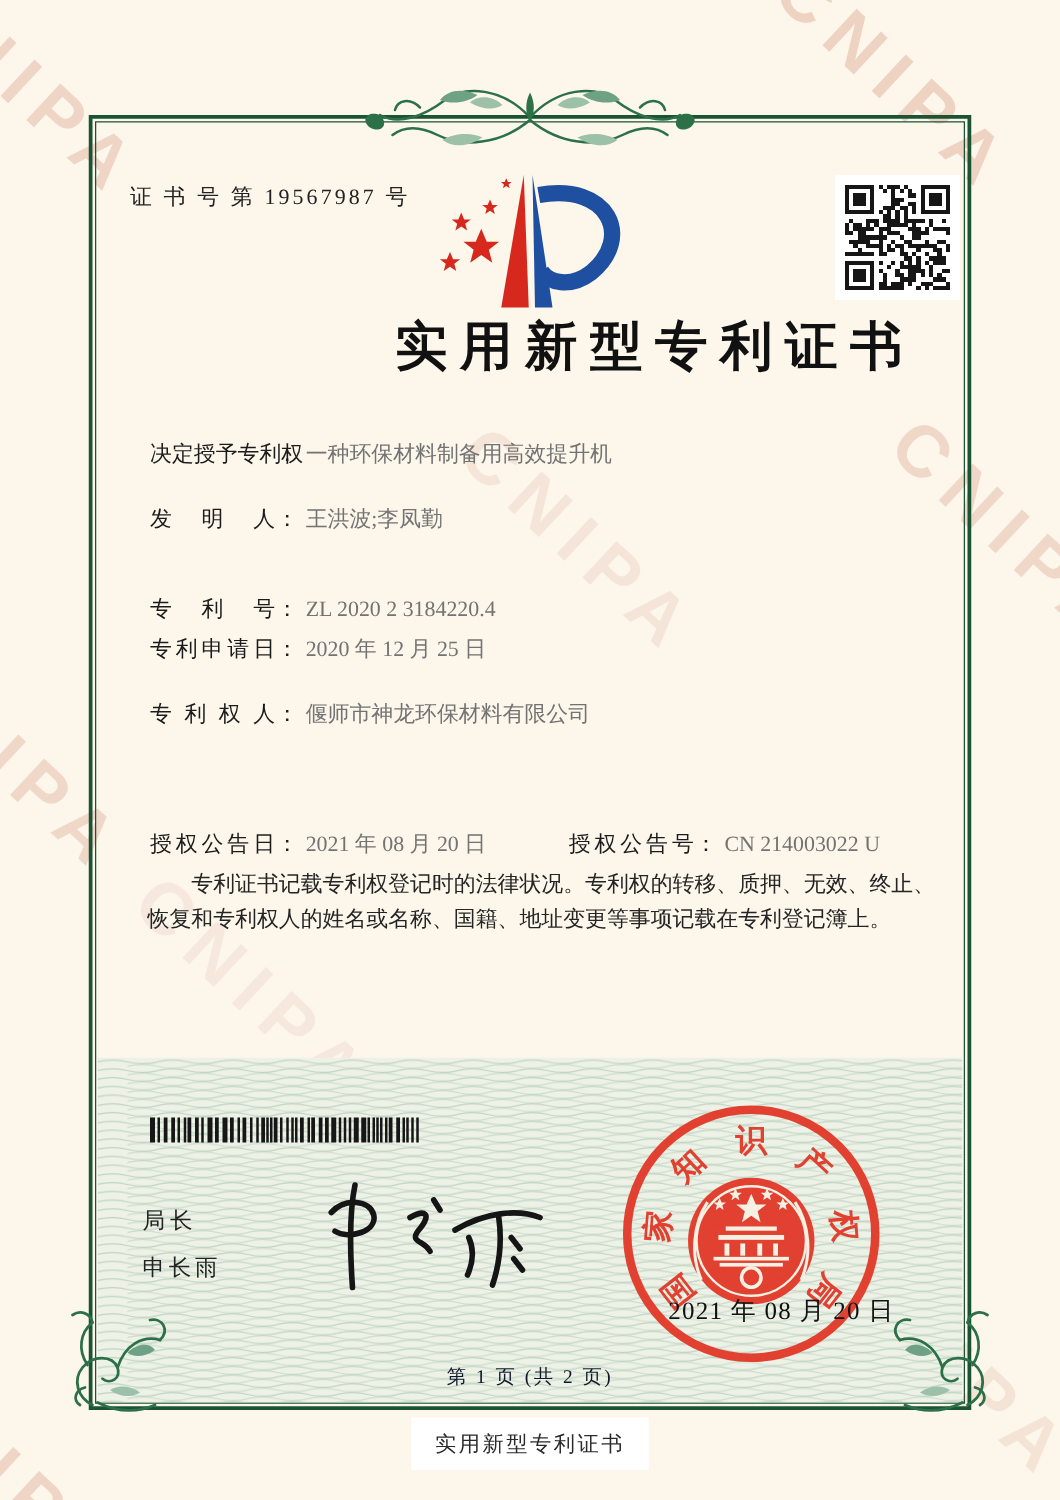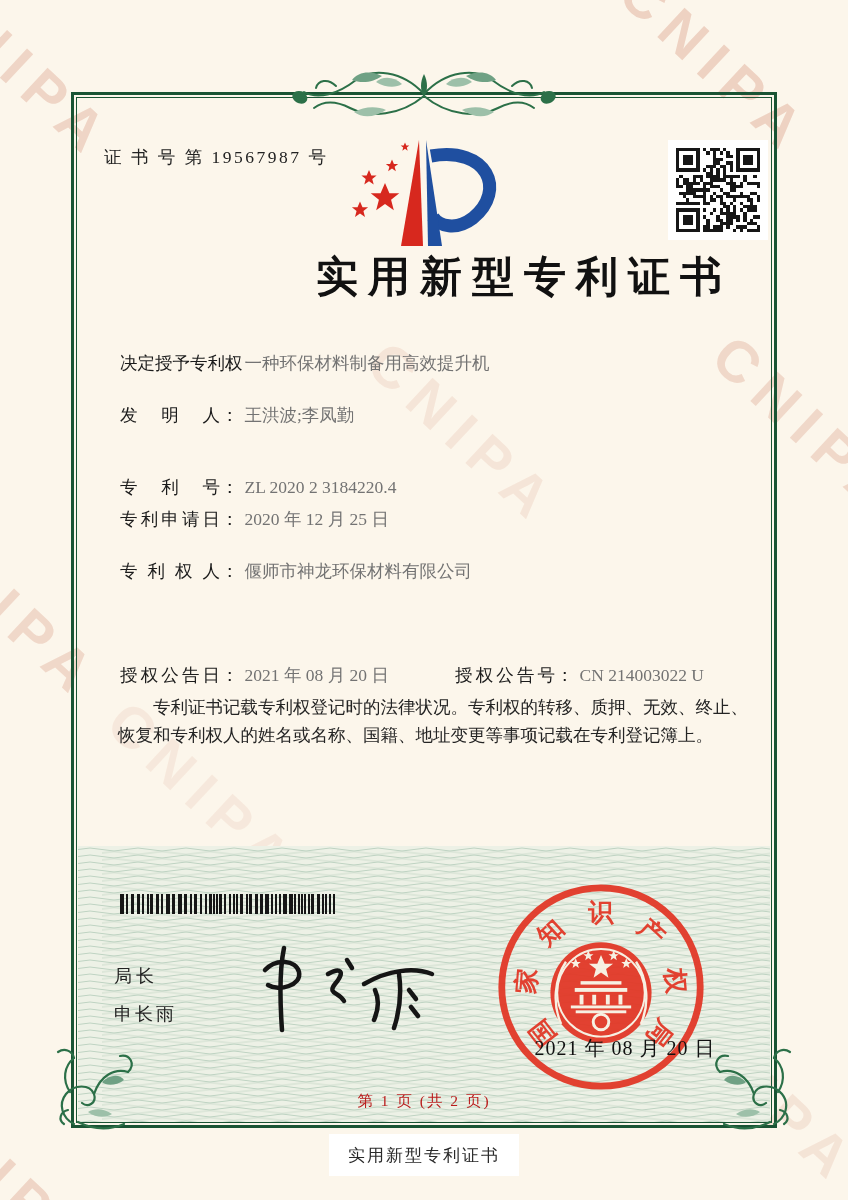--- a/index.html
+++ b/index.html
@@ -47,21 +47,21 @@
                 font-size:18px;letter-spacing:3px;color:#222;}
 
   .signature{left:248px;top:940px;width:195px;height:98px;}
 
   .seal{left:494px;top:880px;width:214px;height:214px;opacity:0.94;}
   .seal-ch{font-size:26px;font-weight:bold;fill:#e23726;font-family:"Liberation Serif",serif;}
   .seal-date{left:518px;top:1035px;width:214px;text-align:center;font-size:20px;
              letter-spacing:1px;color:#111;}
 
   .page-num{left:0;top:1091px;width:848px;text-align:center;font-size:15.5px;
-            letter-spacing:2px;color:#b91c1c;}
+            letter-spacing:2px;color:#0f172a;}
 
   .cont-box{left:329px;top:1134px;width:190px;height:42px;background:#ffffff;
             display:flex;align-items:center;justify-content:center;font-size:17px;
             letter-spacing:2px;color:#2a2a2a;}
 
   .flourish-top{left:274px;top:64px;width:300px;height:62px;}
   .flourish-bl{left:44px;top:1046px;width:92px;height:86px;}
   .flourish-br{left:712px;top:1046px;width:92px;height:86px;transform:scaleX(-1);}
 </style>
 </head>

